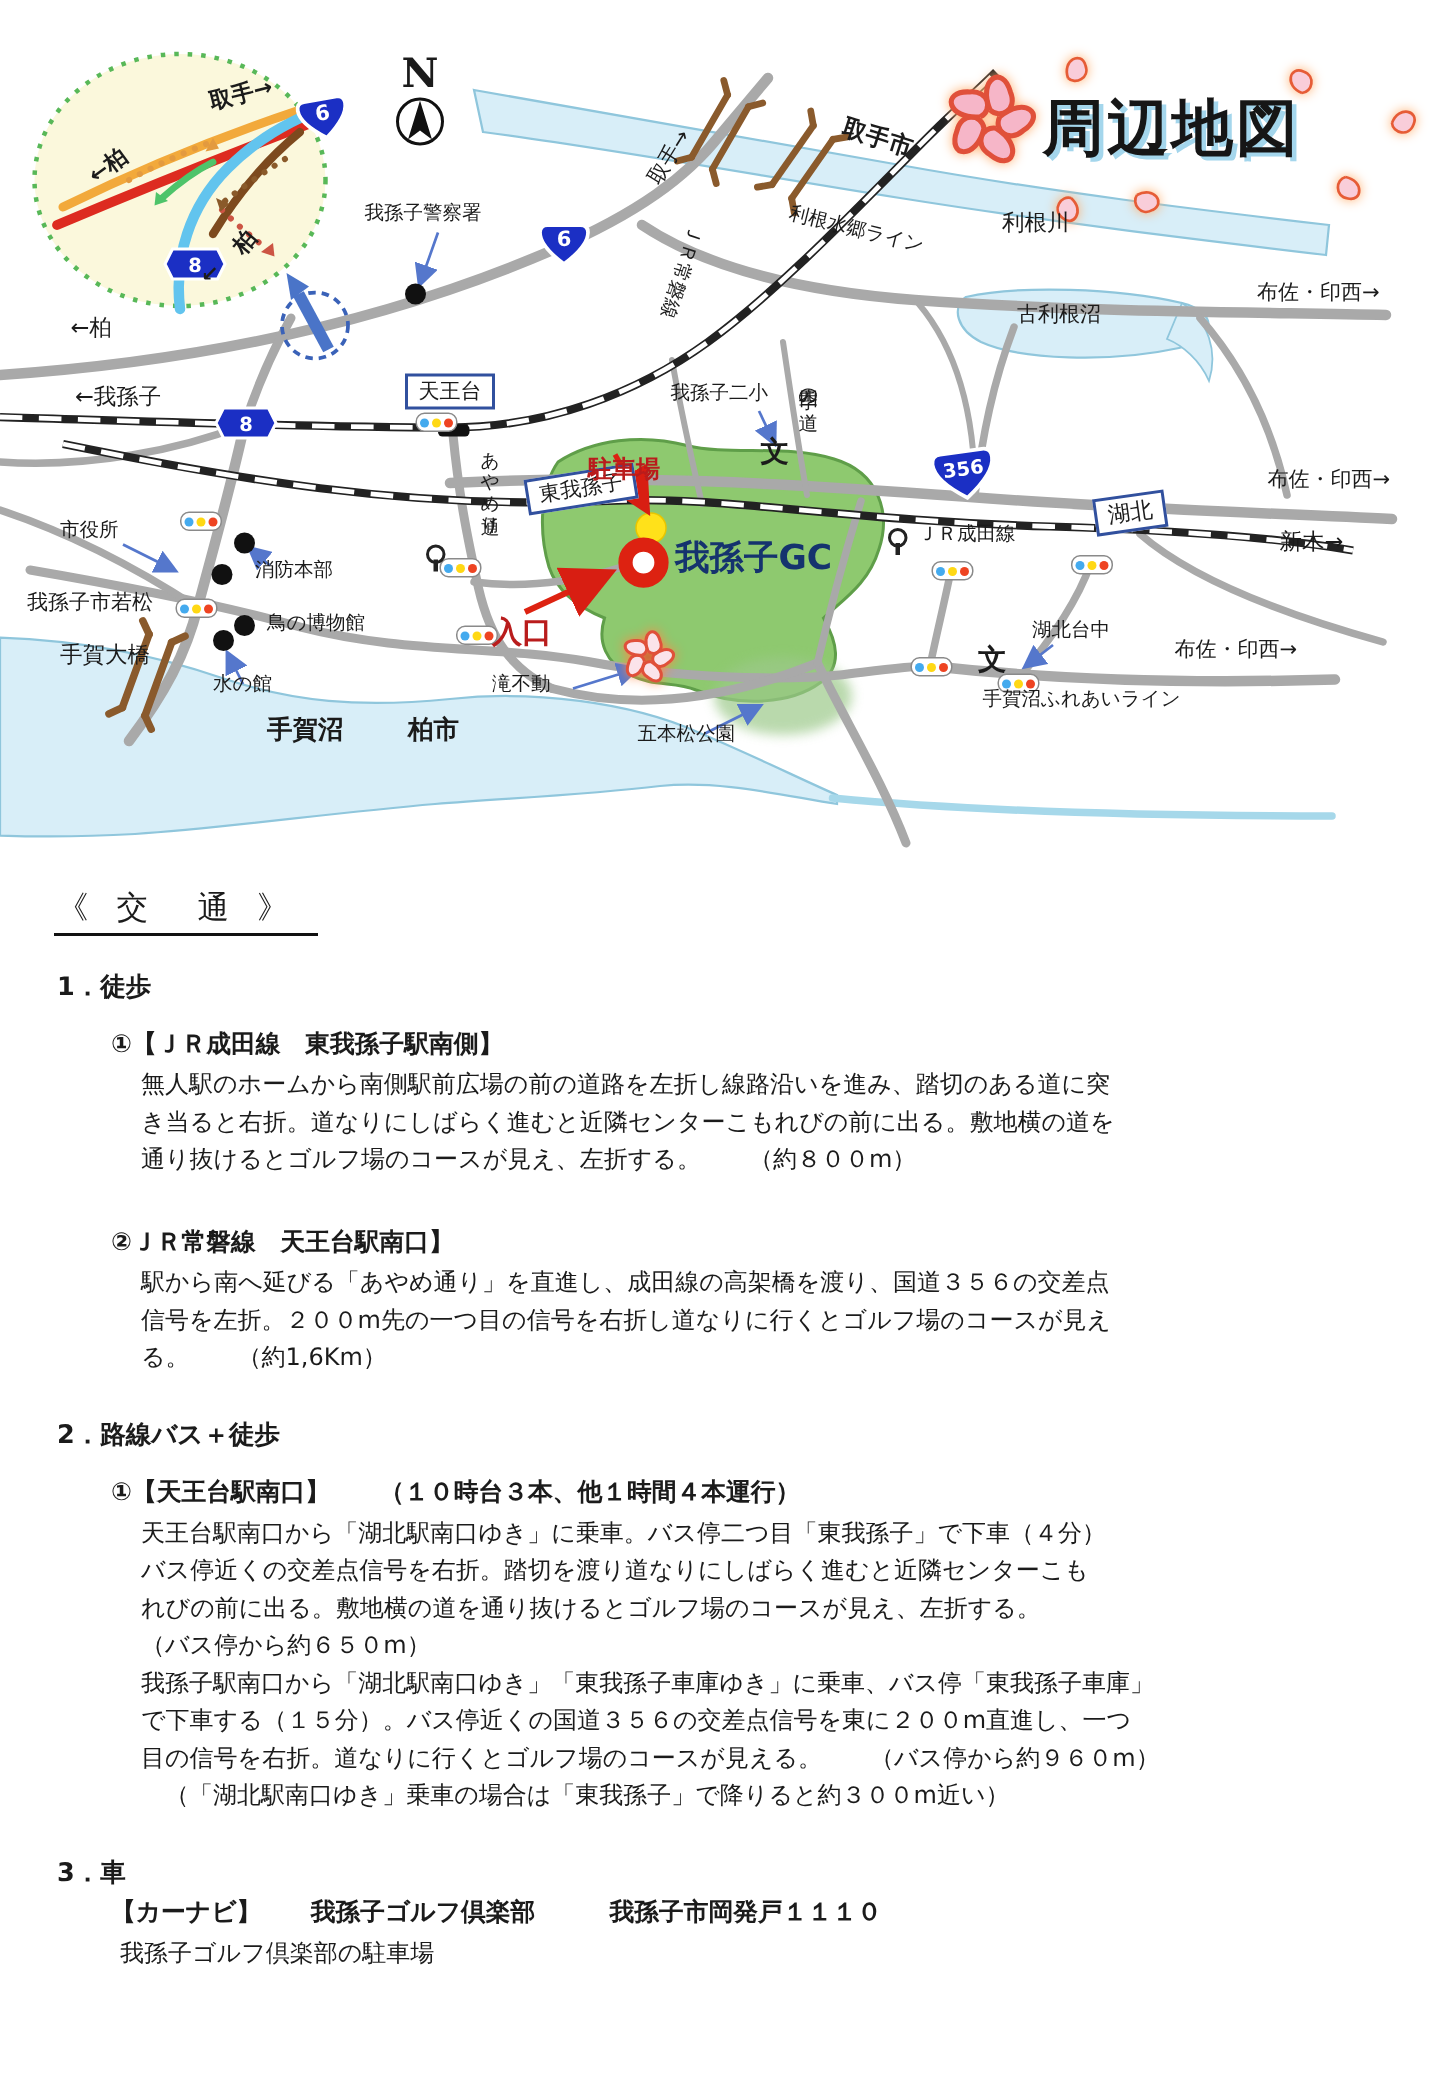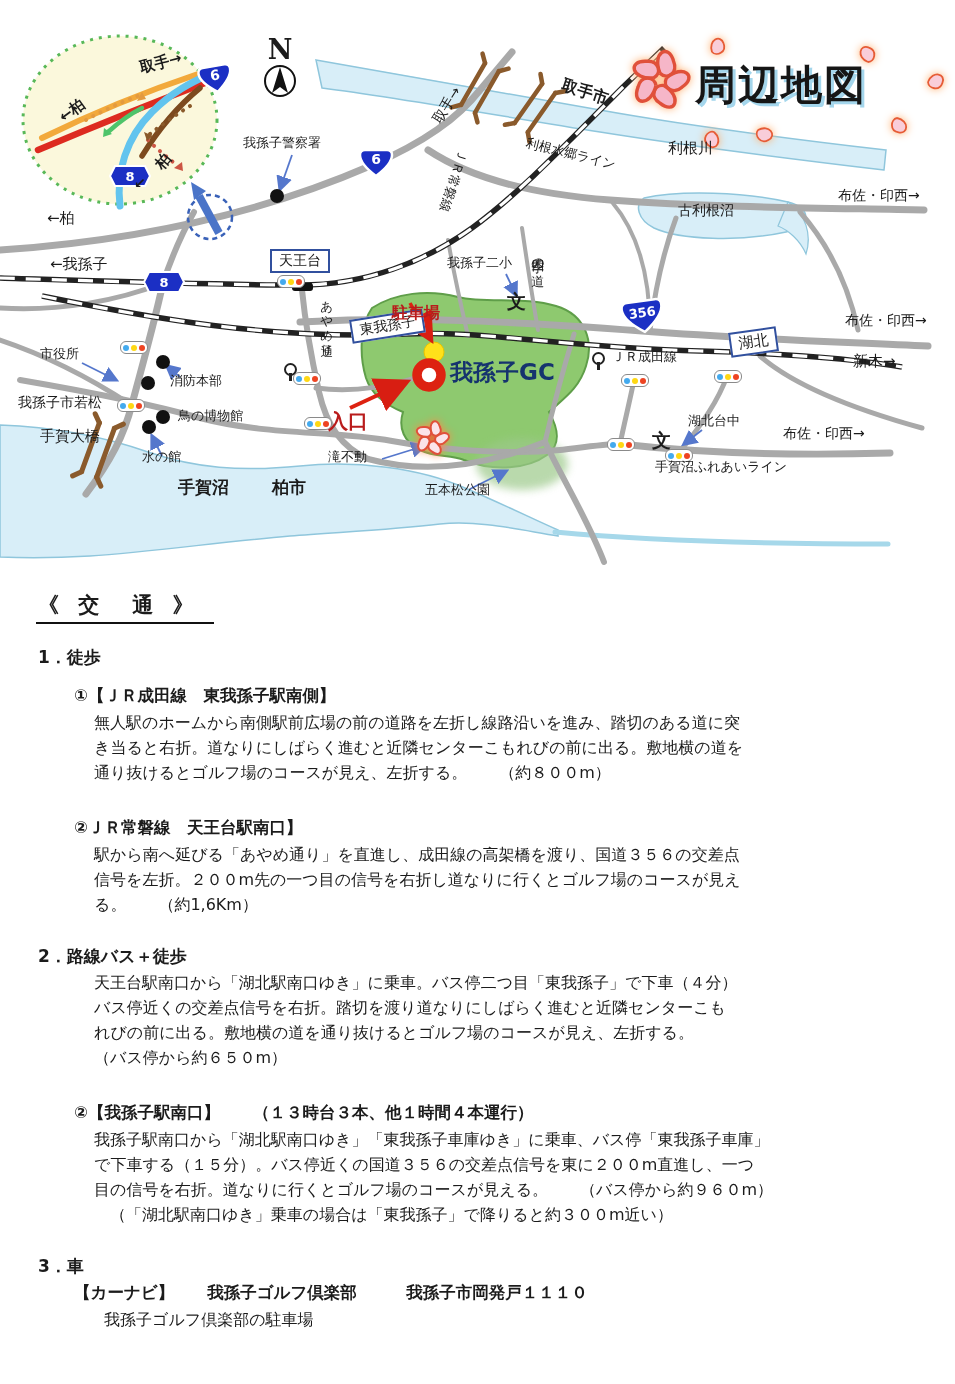--- a/index.html
+++ b/index.html
@@ -15,21 +15,21 @@
   .tl{position:absolute;width:26px;height:11px;background:#fff;border:1px solid #8a8a8a;border-radius:6px;display:flex;align-items:center;justify-content:space-evenly;}
   .tl span{width:6px;height:6px;border-radius:50%;display:block;}
   .busstop{position:absolute;width:12px;height:18px;}
   .busstop .c{position:absolute;left:0;top:0;width:9px;height:9px;border:2.5px solid #222;border-radius:50%;}
   .busstop .s{position:absolute;left:5px;top:10px;width:2.5px;height:8px;background:#222;}
   .badge{position:absolute;transform-origin:center;}
   .title{position:absolute;left:695px;top:58px;font-size:41px;font-weight:bold;color:#161616;letter-spacing:2px;text-shadow:3px 3px 0 #a4d6ec;}
   .compass{position:absolute;left:258px;top:36px;text-align:center;width:44px;}
   .compass .n{font-family:"DejaVu Serif",serif;font-size:27px;font-weight:bold;line-height:1;}
   .transport{padding:10px 0 0 36px;font-size:16px;}
-  .t-title{display:inline-block;font-size:21px;font-weight:bold;letter-spacing:6px;border-bottom:2.5px solid #111;padding:0 14px 3px 2px;margin-top:6px;}
+  .t-title{display:inline-block;font-size:21px;font-weight:normal;letter-spacing:6px;border-bottom:2.5px solid #111;padding:0 14px 3px 2px;margin-top:6px;}
   .s-head{font-weight:bold;font-size:17px;margin:22px 0 2px 2px;}
   .i-head{font-weight:bold;font-size:16.5px;margin:16px 0 3px 38px;}
   .i-head.gap{margin-top:32px;}
   .i-body{margin-left:58px;width:845px;line-height:25px;}
   .s-head.gap{margin-top:28px;}
 </style>
 </head>
 <body>
 
 <div class="map">
@@ -347,32 +347,32 @@
     <div>通り抜けるとゴルフ場のコースが見え、左折する。　　（約８００m）</div>
   </div>
   <div class="i-head gap">②ＪＲ常磐線　天王台駅南口】</div>
   <div class="i-body">
     <div>駅から南へ延びる「あやめ通り」を直進し、成田線の高架橋を渡り、国道３５６の交差点</div>
     <div>信号を左折。２００m先の一つ目の信号を右折し道なりに行くとゴルフ場のコースが見え</div>
     <div>る。　　（約1,6Km）</div>
   </div>
 
   <div class="s-head gap">2．路線バス＋徒歩</div>
+  <div class="i-head">①【天王台駅南口】　　（１０時台３本、他１時間４本運行）</div>
   <div class="i-body">
     <div>天王台駅南口から「湖北駅南口ゆき」に乗車。バス停二つ目「東我孫子」で下車（４分）</div>
     <div>バス停近くの交差点信号を右折。踏切を渡り道なりにしばらく進むと近隣センターこも</div>
     <div>れびの前に出る。敷地横の道を通り抜けるとゴルフ場のコースが見え、左折する。</div>
     <div>（バス停から約６５０m）</div>
   </div>
-  <div class="i-head gap">②【我孫子駅南口】　　（１３時台３本、他１時間４本運行）</div>
   <div class="i-body">
     <div>我孫子駅南口から「湖北駅南口ゆき」「東我孫子車庫ゆき」に乗車、バス停「東我孫子車庫」</div>
     <div>で下車する（１５分）。バス停近くの国道３５６の交差点信号を東に２００m直進し、一つ</div>
     <div>目の信号を右折。道なりに行くとゴルフ場のコースが見える。　　（バス停から約９６０m）</div>
     <div>　（「湖北駅南口ゆき」乗車の場合は「東我孫子」で降りると約３００m近い）</div>
   </div>
 
   <div class="s-head gap">3．車</div>
   <div class="i-head" style="margin-top:4px">【カーナビ】　　我孫子ゴルフ倶楽部　　　我孫子市岡発戸１１１０</div>
-  <div class="i-body" style="margin-left:68px">
+  <div class="i-body" style="margin-left:44px">
     <div>我孫子ゴルフ倶楽部の駐車場</div>
   </div>
 </div>
 
 </body></html>

